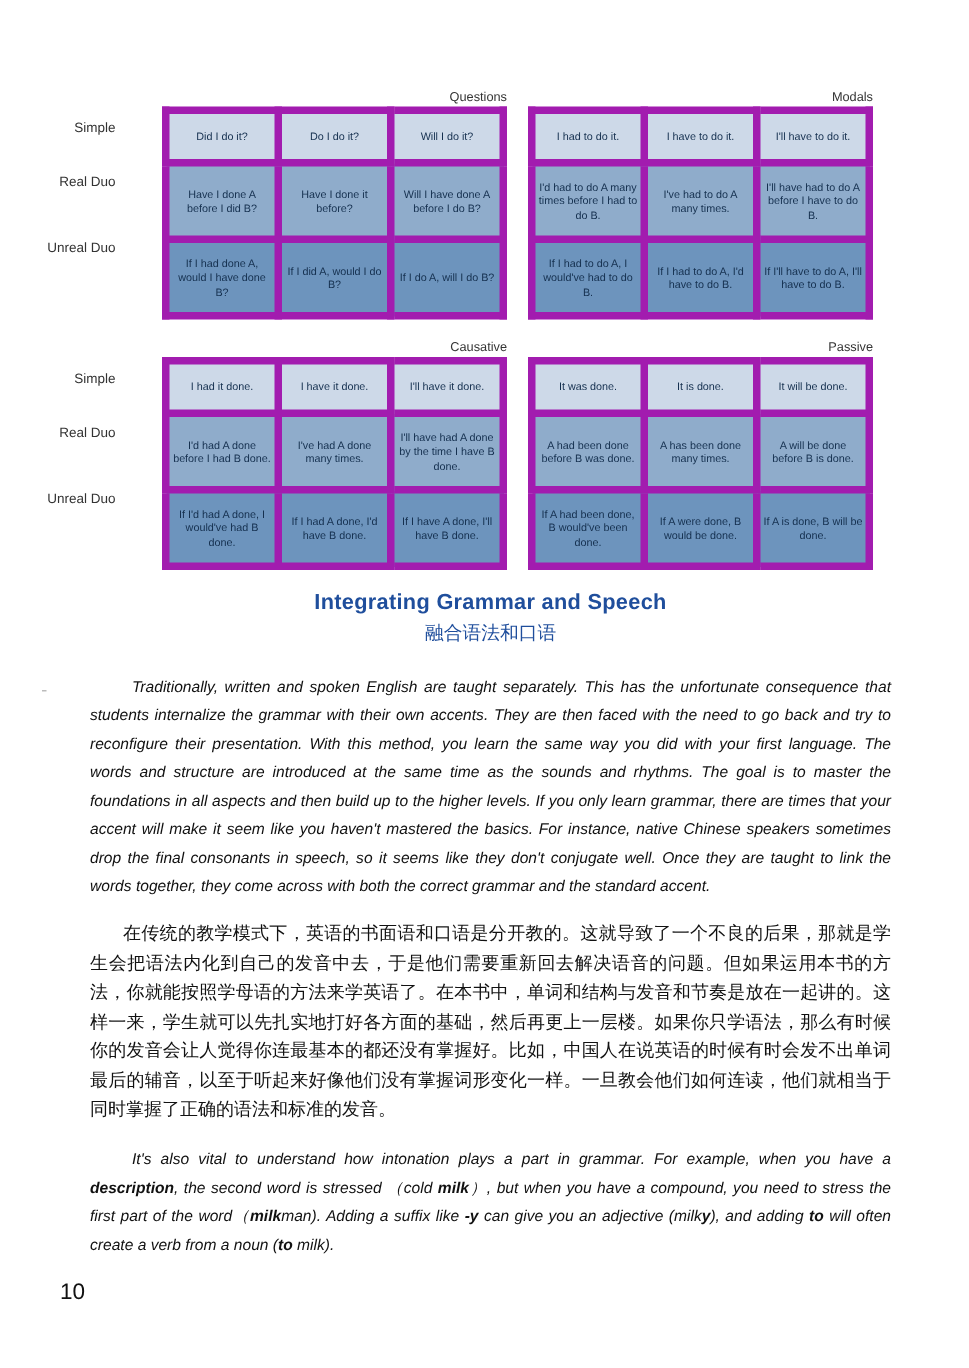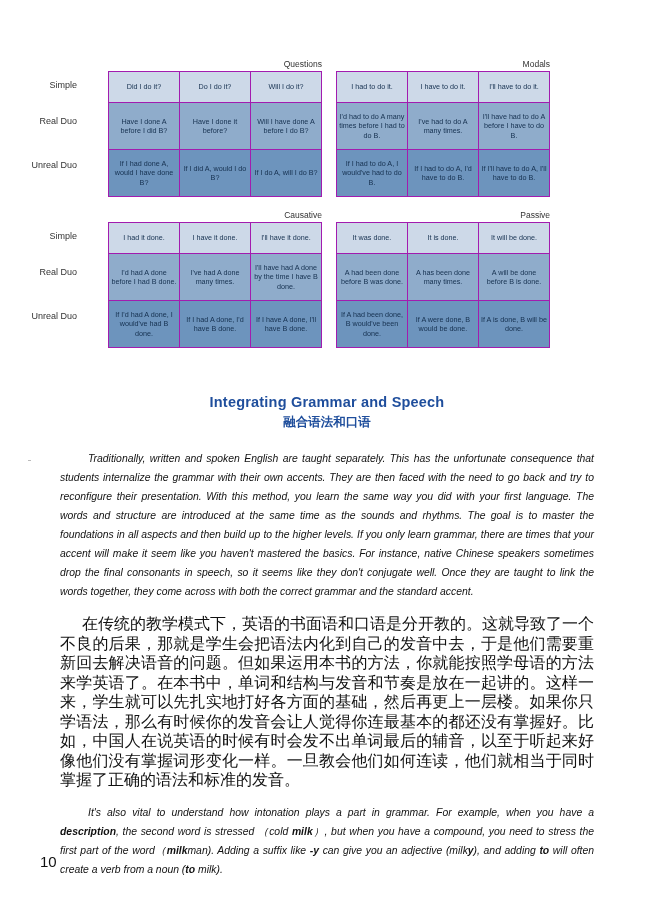--- a/index.html
+++ b/index.html
@@ -45,21 +45,21 @@
     color: #333;
     line-height: 12px;
     height: 12px;
     margin-bottom: 1px;
   }
   table.grid {
     border-collapse: collapse;
     table-layout: fixed;
   }
   table.grid td {
-    border: 1px solid #a21caf;
+    border: 5px solid #a21caf;
     vertical-align: middle;
     text-align: center;
     font-size: 7.2px;
     line-height: 9.4px;
     color: #15304f;
     padding: 2px 2px;
     font-family: "Liberation Sans", sans-serif;
   }
   .row-simple td { background: #cdd9e8; height: 26px; }
   .row-real td   { background: #8faccb; height: 42px; color:#ffffff; }
@@ -92,21 +92,21 @@
     text-align: center;
     color: #1f4e9c;
     font-weight: bold;
     font-size: 14.5px;
     letter-spacing: 0.2px;
     margin: 0;
   }
   .heading-zh {
     text-align: center;
     color: #1f4e9c;
-    font-weight: bold;
+    font-weight: normal;
     font-size: 12.5px;
     margin: 4px 0 0 0;
   }
 
   
   .body-zone {
     position: absolute;
     left: 60px;
     right: 52px;
     top: 394px;
@@ -114,27 +114,27 @@
   p.en {
     font-size: 10.4px;
     line-height: 19px;
     text-align: justify;
     text-indent: 28px;
     margin: 0 0 13px 0;
     color: #111;
     font-style: italic;
   }
   p.zh {
-    font-size: 16px;
+    font-size: 12px;
     line-height: 19.5px;
     text-align: justify;
     text-indent: 22px;
     margin: 0 0 13px 0;
     color: #111;
-    font-family: Liberation Serif, serif;
+    font-family: Liberation Mono, monospace;
   }
   .b { font-weight: bold; }
 
   
   .page-number {
     position: absolute;
     left: 40px;
     bottom: 42px;
     font-size: 15px;
     color: #111;

